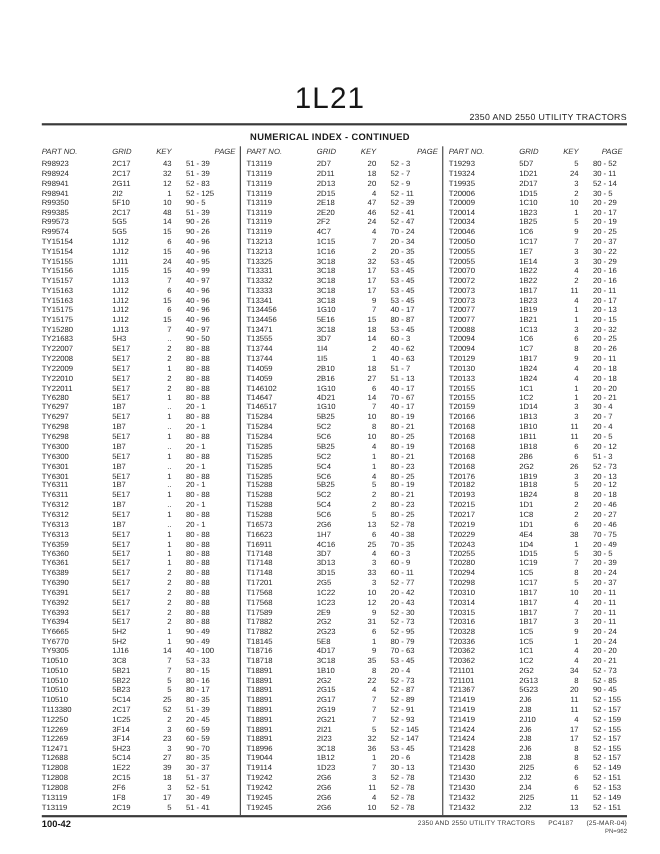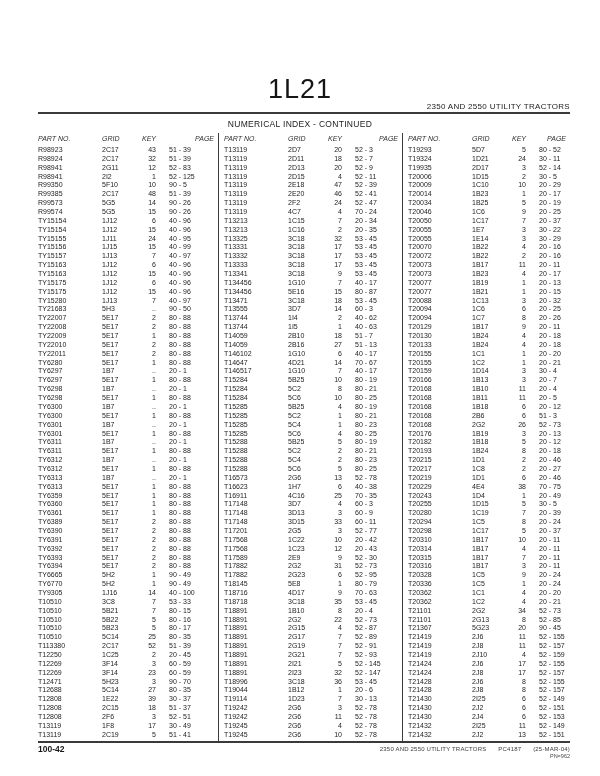--- a/index.html
+++ b/index.html
@@ -10,21 +10,21 @@
   .model-code {
     position:absolute; top:74px; left:0; right:0; text-align:center;
     font-size:27px; font-weight:400; letter-spacing:1px; color:#161616;
   }
   .header-right {
     position:absolute; top:102px; right:30px; font-size:8px; letter-spacing:0.3px; color:#222;
   }
   .header-rule { position:absolute; top:112px; left:38px; right:30px; height:2px; background:#3a3a3a; }
   .section-title {
     position:absolute; top:119px; left:0; right:0; text-align:center;
-    font-size:8.5px; font-weight:400; letter-spacing:0.3px; color:#1a1a1a;
+    font-size:8.5px; font-weight:700; letter-spacing:0.3px; color:#1a1a1a;
   }
   .index-table {
     position:absolute; top:133px; left:38px; right:30px; height:608px;
     display:flex; font-size:7px;
   }
   .col-group { box-sizing:border-box; }
   .col-group.g0 { width:180px; }
   .col-group.g1 { width:184px; border-left:1px solid #3c3c3c; padding-left:5px; }
   .col-group.g2 { width:168px; border-left:1px solid #3c3c3c; padding-left:5px; }
   .row {

